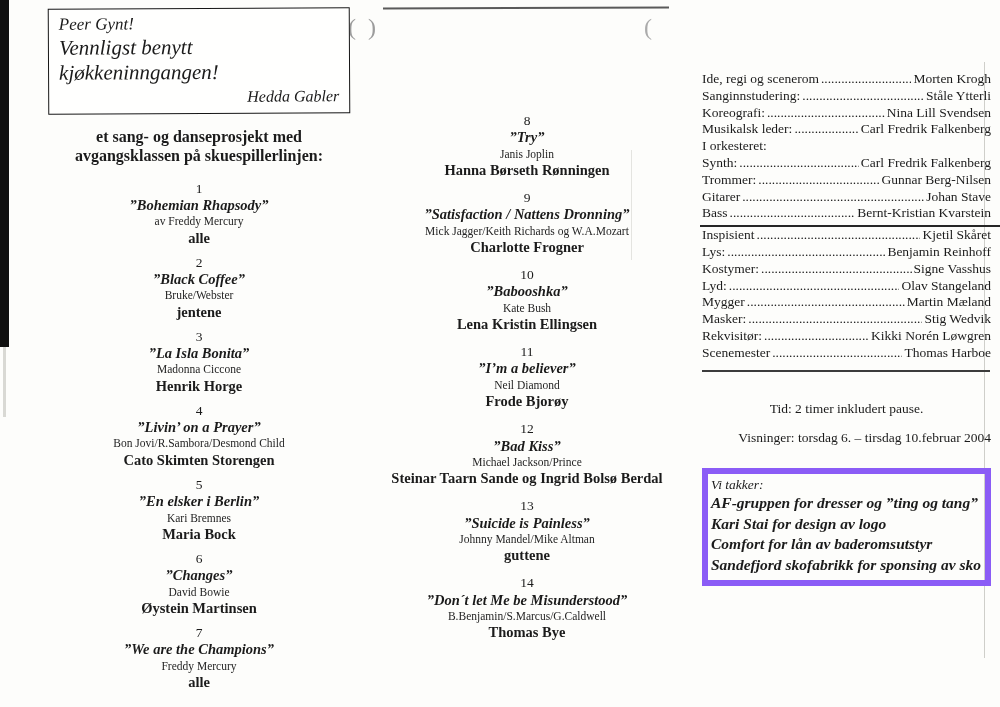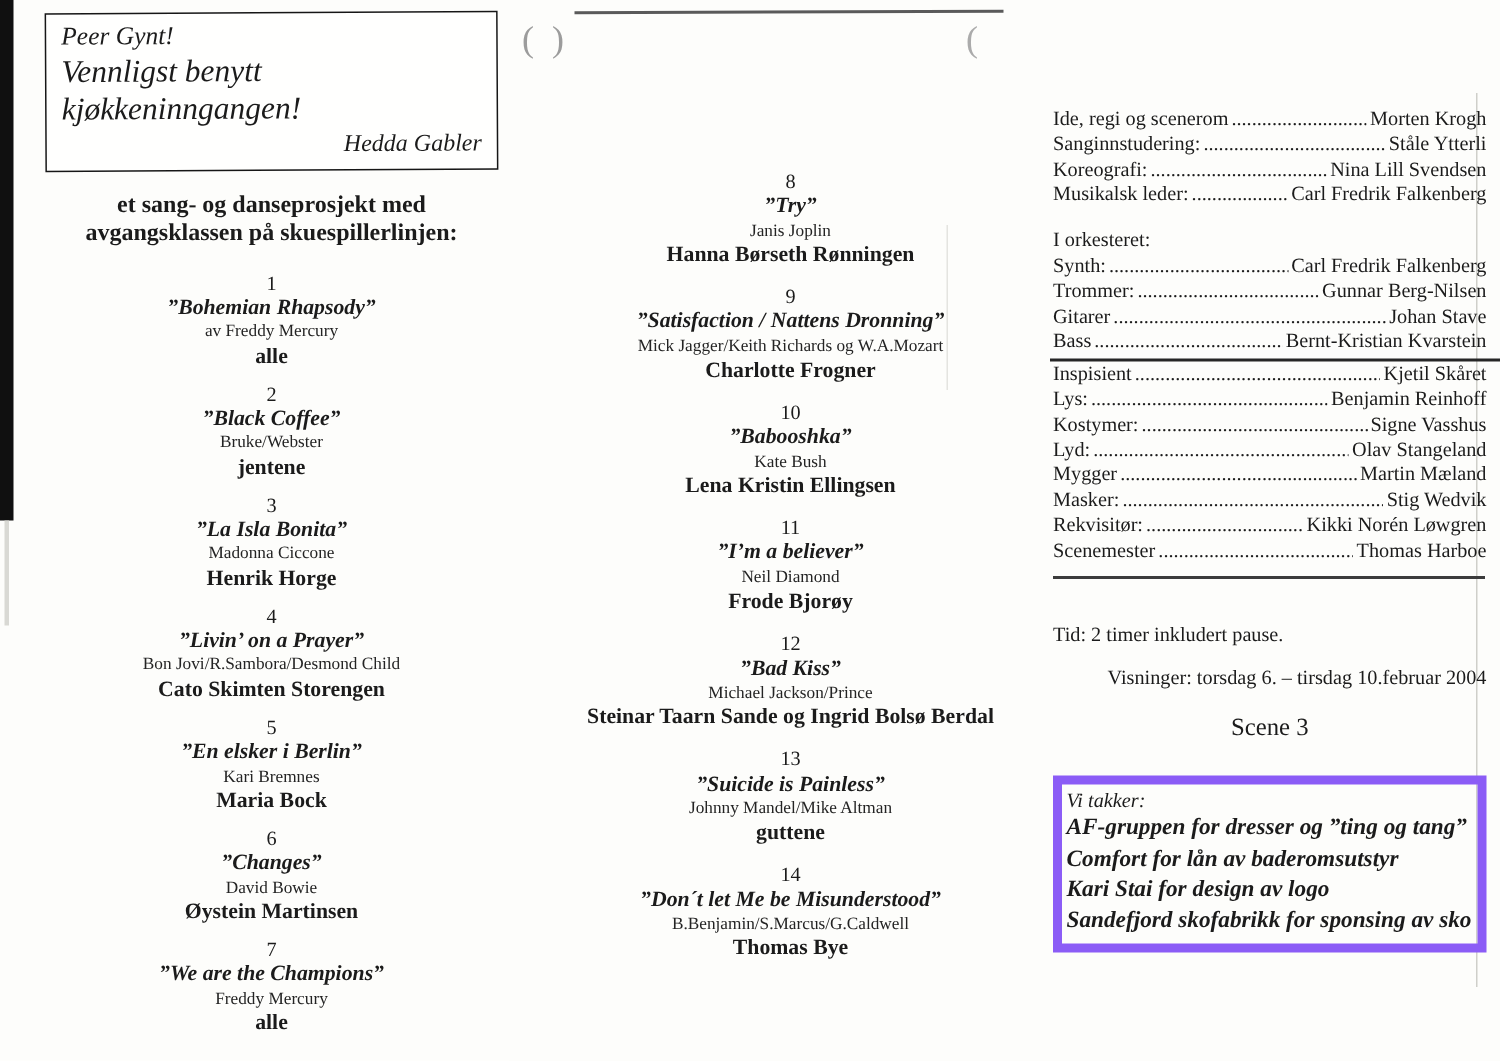--- a/index.html
+++ b/index.html
@@ -13,21 +13,21 @@
   .art-bar { position:absolute; left:0; top:0; width:9px; height:347px; background:#101010; }
   .art-bar-fade { position:absolute; left:3px; top:347px; width:3px; height:70px; background:#d9d9d4; }
   .art-topline { position:absolute; left:383px; top:7px; width:286px; height:2px; background:#5a5a5a; transform:rotate(-0.2deg); }
   .art-mark { position:absolute; color:#9c9c9c; font-size:24px; line-height:1; }
   .art-mark1 { left:348px; top:15px; letter-spacing:3px; }
   .art-mark2 { left:644px; top:15px; color:#ababab; }
   .art-vline-right { position:absolute; left:984px; top:62px; width:1px; height:596px; background:#cfcfca; }
   .art-vline-mid { position:absolute; left:631px; top:150px; width:1px; height:110px; background:#e4e4e0; }
 
   
-  .col-left { position:absolute; left:30px; top:8px; width:302px; text-align:center; }
+  .col-left { position:absolute; left:48px; top:8px; width:302px; text-align:center; }
   .notice-box { border:1.6px solid #161616; background:#fffffe; padding:4px 10px 7px; text-align:left; transform:rotate(-0.3deg); }
   .notice-l1 { font-style:italic; font-size:17px; line-height:1.25; }
   .notice-l2 { font-style:italic; font-size:21px; line-height:1.2; margin-top:1px; }
   .notice-sig { font-style:italic; font-size:16px; text-align:right; margin-top:2px; }
   .subtitle { margin-top:13px; font-size:16px; line-height:1.22;font-weight:bold; }
 
   .songs { margin-top:15px; }
   .song { margin-bottom:8px; }
   .col-mid .song { margin-bottom:11px; }
   .song-number { font-size:13.5px; line-height:1.2; }
@@ -37,25 +37,25 @@
 
   
   .col-mid { position:absolute; left:370px; top:98px; width:314px; text-align:center; }
 
   
   .col-right { position:absolute; left:702px; top:71px; width:289px; font-size:13.5px; }
   .credit-row { display:flex; align-items:baseline; line-height:16.8px; }
   .credit-label, .credit-name { white-space:nowrap; }
   .leader { flex:1 1 auto; overflow:hidden; white-space:nowrap; margin:0 2px; }
   .leader::after { content:"............................................................................."; }
-  .orch-heading { margin-top:14px; line-height:16.8px; }
+  .orch-heading { line-height:16.8px; }
   .rule1 { height:2px; background:#262626; margin:3px -11px 0 -2px; }
   .crew-block { margin-top:0;text-align:center; }
   .rule2 { height:2px; background:#3c3c3c; margin:8px 1px 0 0; }
-  .info-time { margin-top:29px; }
+  .info-time { margin-top:29px; text-align:center; }
   .info-showings { margin-top:13px; text-align:right; }
   .info-scene { margin-top:15px; text-align:center; font-size:16.5px; }
   .thanks-box { margin-top:22px; border:6px solid #8b5cf6; padding:2px 3px 4px; font-style:italic; }
   .thanks-heading { font-size:13.5px; line-height:1.3; }
   .thanks-line { font-size:15.5px; line-height:1.33; white-space:nowrap;font-weight:bold; }
 </style>
 </head>
 <body>
 
 <div class="page">
@@ -293,30 +293,29 @@
           <span class="credit-label">Scenemester</span>
           <span class="leader"></span>
           <span class="credit-name">Thomas Harboe</span>
         </div>
       </div>
 
     <div class="rule2"></div>
 
     <div class="info-time">Tid: 2 timer inkludert pause.</div>
     <div class="info-showings">Visninger: torsdag 6. – tirsdag 10.februar 2004</div>
-    <div class="info-scene">Scene 3</div>
 
     <div class="thanks-box">
       <div class="thanks-heading">Vi takker:</div>
       <div>
 
           <div class="thanks-line">AF-gruppen  for dresser og ”ting og tang”</div>
 
+          <div class="thanks-line">Kari Stai for design av logo</div>
+
           <div class="thanks-line">Comfort for lån av baderomsutstyr</div>
-
-          <div class="thanks-line">Kari Stai for design av logo</div>
 
           <div class="thanks-line">Sandefjord skofabrikk for sponsing av sko</div>
         </div>
     </div>
 
   </section>
 </div>
 
 </body></html>

